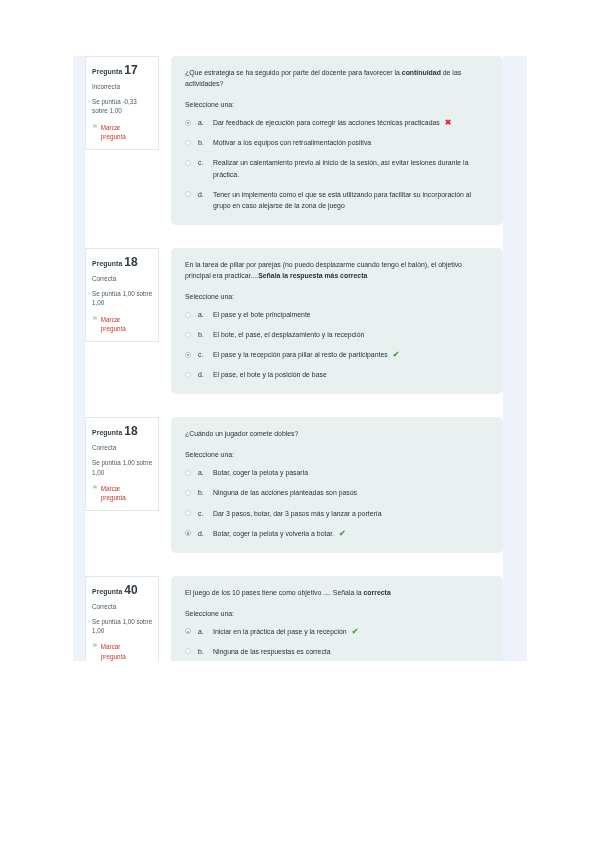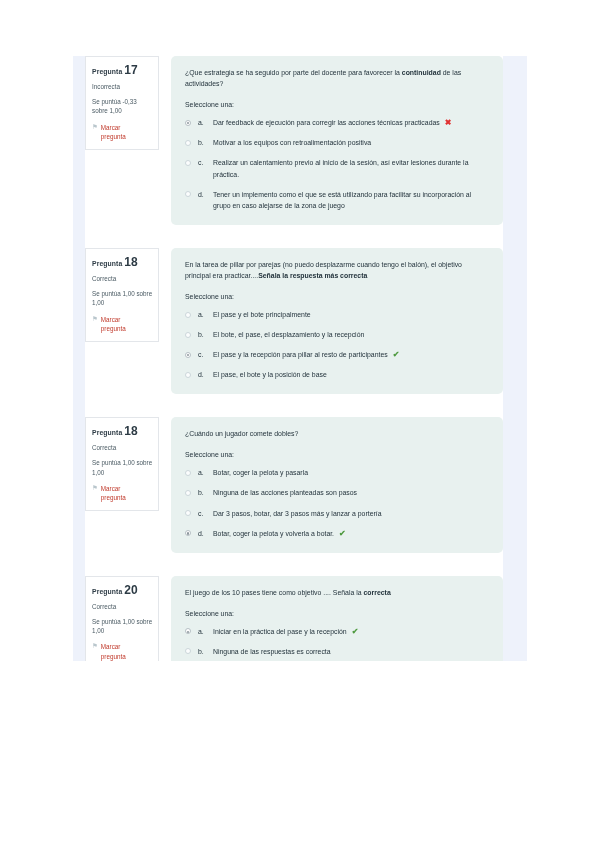--- a/index.html
+++ b/index.html
@@ -275,21 +275,21 @@
               <span class="radio checked"></span>
               <span class="a-letter">d.</span>
               <span class="a-text"><span>Botar, coger la pelota y volverla a botar.</span><span class="mark right">✔</span></span>
             </li>
           </ul>
         </div>
       </div>
       <div class="q-spacer"></div>
       <div class="question">
         <div class="q-info">
-          <div class="q-num"><span>Pregunta</span> <span class="big">20</span></div>
+          <div class="q-num"><span>Pregunta</span> <span class="big">40</span></div>
           <div class="q-state">Correcta</div>
           <div class="q-grade">Se puntúa 1,00 sobre 1,00</div>
           <div class="q-flag">
             <span class="flag-ico">⚑</span>
             <span class="flag-txt">Marcar pregunta</span>
           </div>
         </div>
         <div class="q-body">
           <div class="q-text"><span>El juego de los 10 pases tiene como objetivo .... Señala la </span><b>correcta</b></div>
           <div class="q-prompt">Seleccione una:</div>

